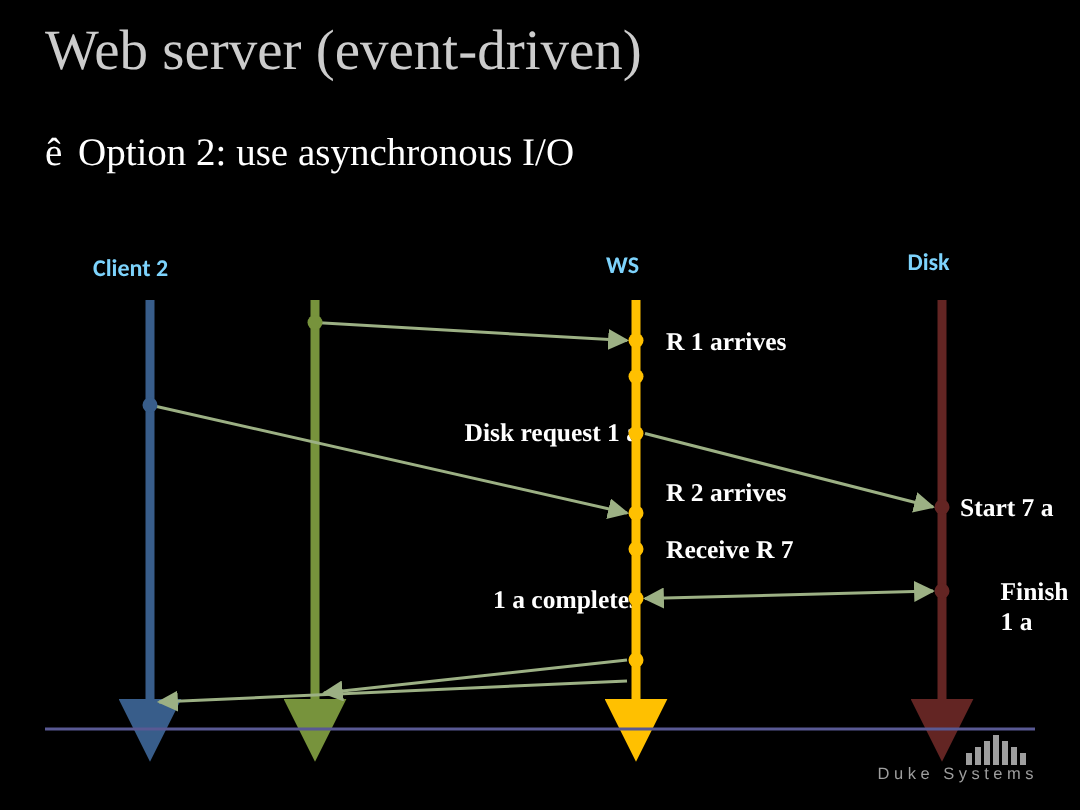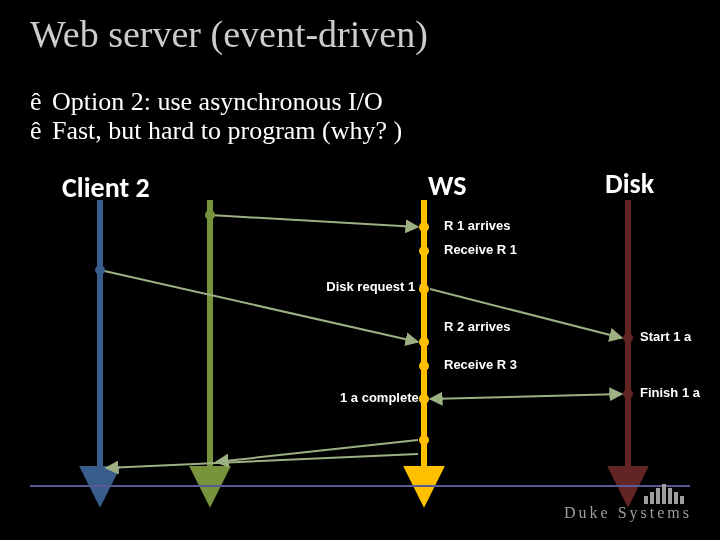--- a/index.html
+++ b/index.html
@@ -1,55 +1,53 @@
 <!DOCTYPE html>
 <html><head>
 <meta charset="utf-8">
 <style>
   html,body{margin:0;padding:0;background:#000;width:720px;height:540px;overflow:hidden;font-family:Arial,Helvetica,sans-serif;}
   .slide{position:relative;width:720px;height:540px;}
   .title{position:absolute;left:30px;top:12px;color:#ccc;font-size:38px;font-family:"Times New Roman",serif;}
   .bullet{position:absolute;left:30px;color:#fff;font-size:26px;font-family:"Times New Roman",serif;}
   .bullet .sym{display:inline-block;width:22px;}
   #b1{top:87px;} #b2{top:116px;}
-  .collab{position:absolute;color:#ffffff;font-size:28px;font-weight:bold;font-family:Calibri,Arial,sans-serif;}
+  .collab{position:absolute;color:#7dd3fc;font-size:16px;font-weight:bold;font-family:Calibri,Arial,sans-serif;}
   #lblC2{left:62px;top:170px;} #lblC1{left:170px;top:170px;}
-  #lblWS{left:428px;top:168px;text-align:center;} #lblDisk{left:605px;top:166px;}
-  .evlabel{position:absolute;color:#fff;font-size:13px;font-weight:bold;font-family:Liberation Sans, sans-serif;}
+  #lblWS{left:404px;top:168px;text-align:center;} #lblDisk{left:605px;top:166px;}
+  .evlabel{position:absolute;color:#fff;font-size:17px;font-weight:bold;font-family:Liberation Serif, serif;}
   #evR1a{left:444px;top:218px;} #evRecR1{left:444px;top:242px;}
   #evDiskReq{left:300px;top:279px;text-align:right;width:126px;}
   #evR2a{left:444px;top:319px;} #evRecR2{left:444px;top:357px;}
   #ev1aC{left:318px;top:390px;text-align:right;width:108px;}
   #evR1c{left:444px;top:430px;}
-  #evStart{left:640px;top:329px;} #evFinish{left:640px;top:385px;}
+  #evStart{left:640px;top:329px;} #evFinish{left:667px;top:385px;}
   svg.diagram{position:absolute;left:0;top:0;}
   .footer-rule{position:absolute;left:30px;top:485px;width:660px;height:0;border-top:2px solid #595993;}
   .duke{position:absolute;right:28px;bottom:18px;text-align:right;}
   .duke svg{display:block;margin-left:auto;}
-  .duke .t{color:#9e9e9e;font-size:16px;letter-spacing:3px;font-family:Liberation Serif, serif;}
+  .duke .t{color:#9e9e9e;font-size:11px;letter-spacing:3px;font-family:Liberation Sans, sans-serif;}
 </style>
 </head>
 <body>
 
 <div class="slide">
   <div class="title">Web server (event-driven)</div>
   <div id="b1" class="bullet"><span class="sym">ê</span><span>Option 2: use asynchronous I/O</span></div>
-  <div id="b2" class="bullet"><span class="sym">ê</span><span>Fast, but hard to program (why? )</span></div>
 
   <div id="lblC2" class="collab">Client 2</div>
   <div id="lblWS" class="collab">WS</div>
   <div id="lblDisk" class="collab">Disk</div>
 
   <div id="evR1a" class="evlabel">R 1 arrives</div>
-  <div id="evRecR1" class="evlabel">Receive R 1</div>
   <div id="evDiskReq" class="evlabel">Disk request 1 a</div>
   <div id="evR2a" class="evlabel">R 2 arrives</div>
-  <div id="evRecR2" class="evlabel">Receive R 3</div>
+  <div id="evRecR2" class="evlabel">Receive R 7</div>
   <div id="ev1aC" class="evlabel">1 a completes</div>
-  <div id="evStart" class="evlabel">Start 1 a</div>
+  <div id="evStart" class="evlabel">Start 7 a</div>
   <div id="evFinish" class="evlabel">Finish 1 a</div>
 
   <svg class="diagram" width="720" height="540">
     <defs>
       <marker id="ahC2" viewBox="0 0 10 10" refX="1" refY="5" markerWidth="7" markerHeight="7" orient="auto">
           <path d="M0 0 L10 5 L0 10 z" fill="#385d8a"></path>
         </marker>
       <marker id="ahC1" viewBox="0 0 10 10" refX="1" refY="5" markerWidth="7" markerHeight="7" orient="auto">
           <path d="M0 0 L10 5 L0 10 z" fill="#77933c"></path>
         </marker>

